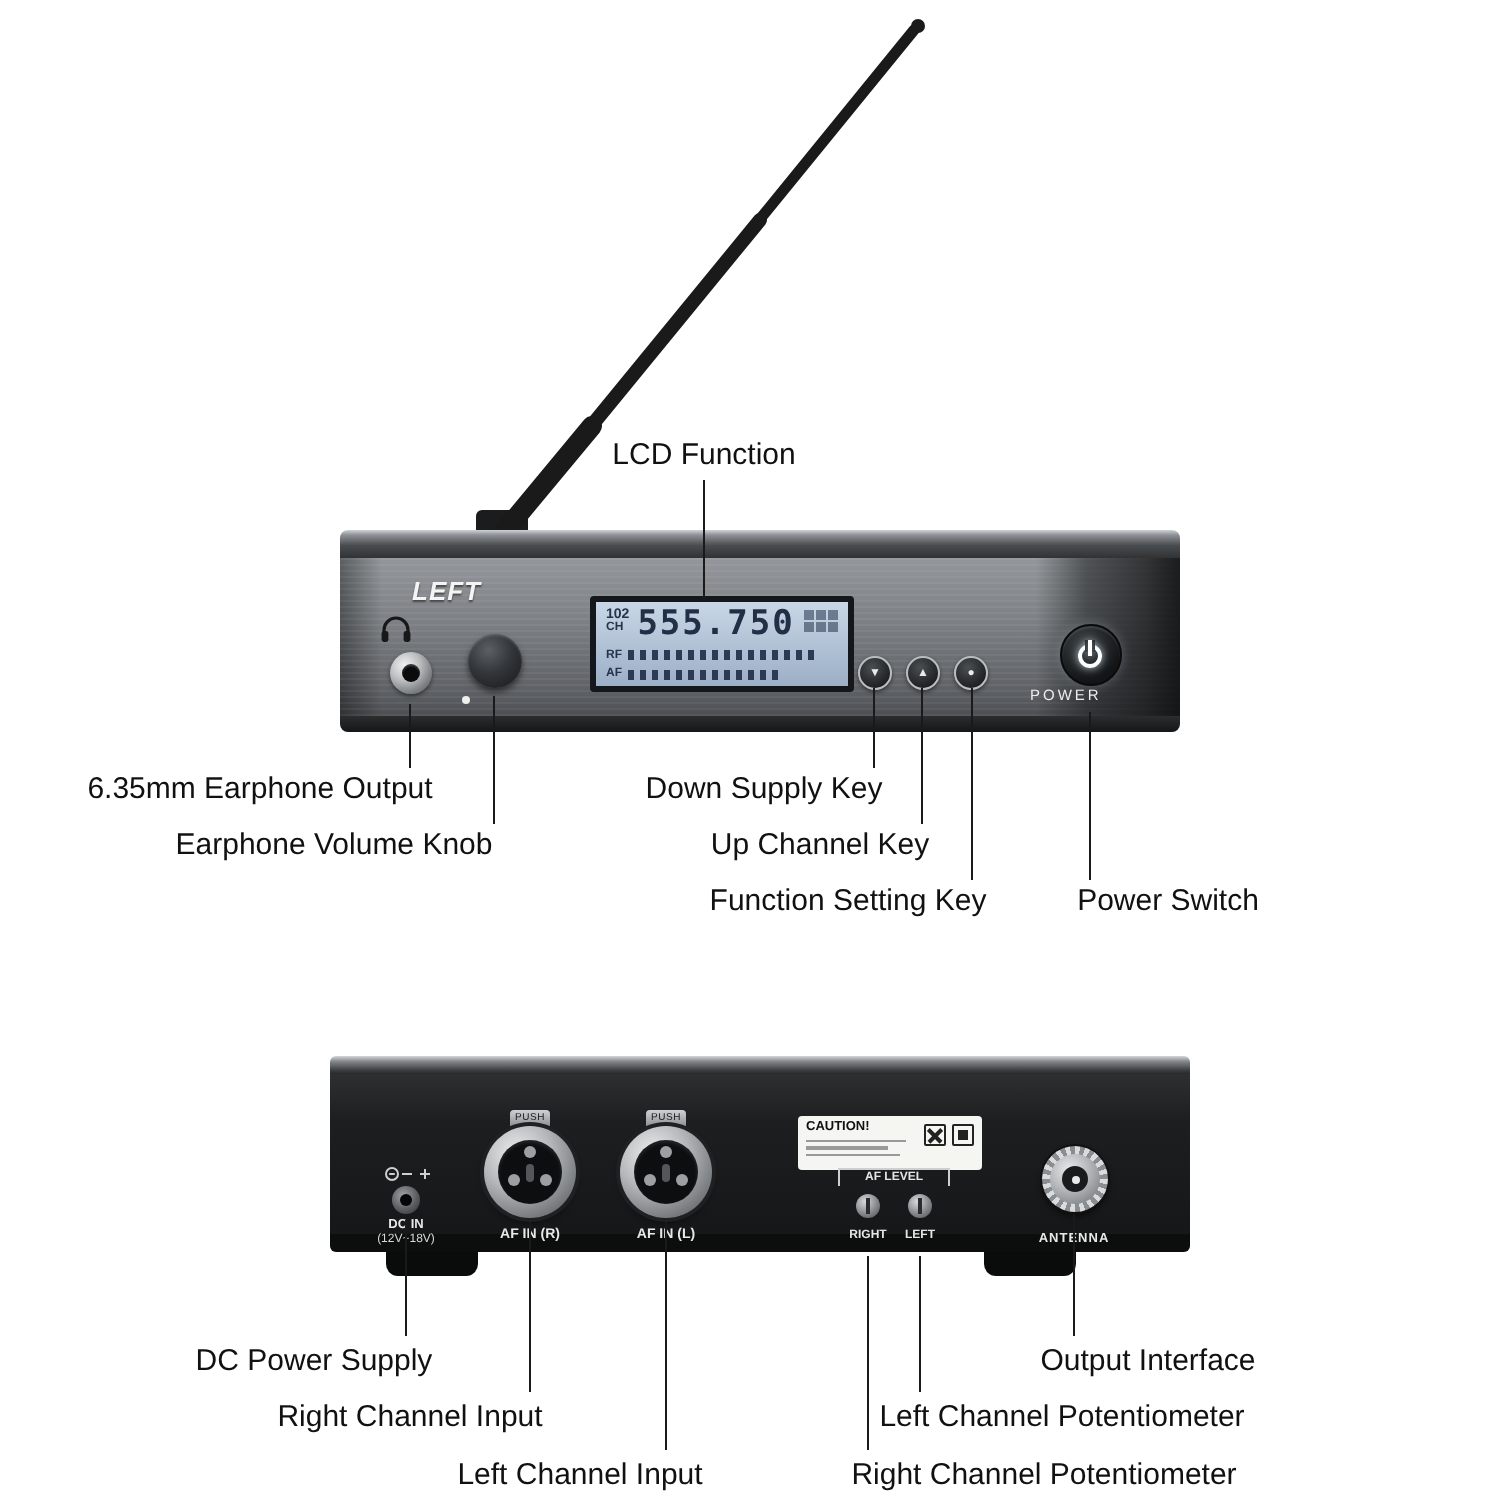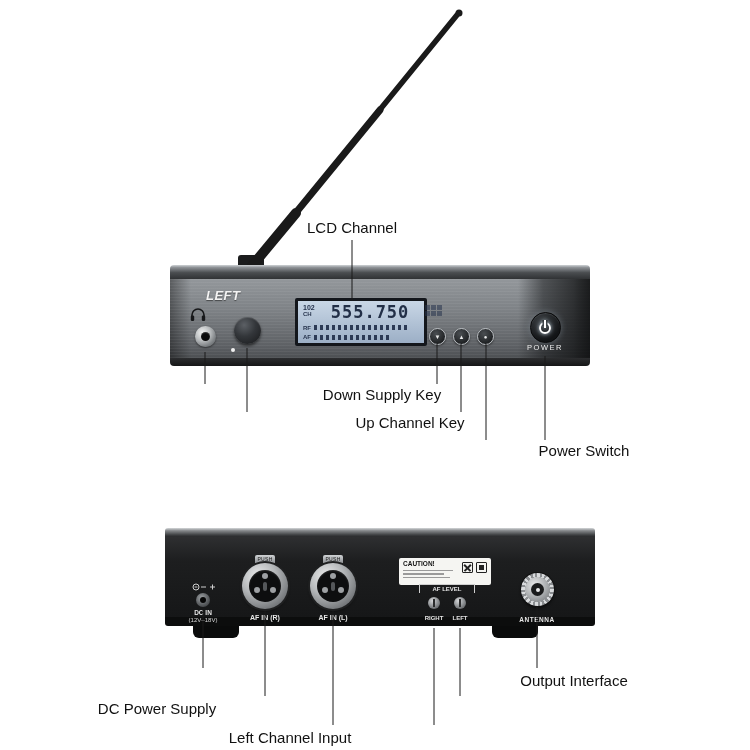--- a/index.html
+++ b/index.html
@@ -18,21 +18,21 @@
   .fu-bottom{height:8px;border-radius:0 0 4px 4px;background:linear-gradient(180deg,#2c2d2f,#151617)}
   .pwr-section{position:absolute;right:0;top:0;bottom:0;width:72px;background:linear-gradient(90deg,rgba(25,27,29,0) 0,rgba(25,27,29,.55) 35%,rgba(14,15,16,.85) 100%)}
   .brand{position:absolute;left:36px;top:9px;font-size:13px;font-weight:bold;font-style:italic;letter-spacing:.5px;color:#f4f4f4;text-shadow:0 1px 1px rgba(0,0,0,.5)}
   .hp-icon{position:absolute;left:19px;top:27px}
   .jack{position:absolute;left:25px;top:47px;width:21px;height:21px;border-radius:50%;background:radial-gradient(circle at 35% 32%,#f2f3f3 0,#b9bcbe 40%,#7c8083 70%,#53565a 100%);box-shadow:0 1px 2px rgba(0,0,0,.5)}
   .jack-hole{position:absolute;left:6px;top:6px;width:9px;height:9px;border-radius:50%;background:#0b0b0c;box-shadow:inset 0 1px 1px rgba(255,255,255,.2)}
   .knob{position:absolute;left:64px;top:38px;width:27px;height:27px;border-radius:50%;background:radial-gradient(circle at 38% 30%,#5c6065 0,#33363a 45%,#17181a 100%);box-shadow:0 2px 3px rgba(0,0,0,.55),inset 0 1px 1px rgba(255,255,255,.15)}
   .knob-dot{position:absolute;left:61px;top:69px;width:4px;height:4px;border-radius:50%;background:#f0f0f0}
 
   .lcd{position:absolute;left:125px;top:19px;width:132px;height:48px;box-sizing:border-box;border:3px solid #14171c;border-radius:2px;background:linear-gradient(180deg,#c9d7e6 0,#aebfd3 60%,#9cafc6 100%);padding:3px 5px;display:flex;flex-direction:column;justify-content:space-between}
-  .lcd-row1{display:flex;align-items:flex-start;gap:16px}
+  .lcd-row1{display:flex;align-items:flex-start;gap:4px}
   .lcd-ch{display:flex;flex-direction:column;line-height:1;color:#26334c;font-weight:bold}
   .lcd-ch .n{font-size:7px}
   .lcd-ch .u{font-size:6px}
   .lcd-freq{font-family:"DejaVu Sans Mono",monospace;font-weight:bold;font-size:17px;line-height:17px;letter-spacing:1px;color:#222f47}
   .lcd-grid{display:grid;grid-template-columns:repeat(3,5px);grid-auto-rows:5px;gap:1px;margin-left:auto;margin-top:1px}
   .lcd-grid i{background:rgba(38,51,76,.55)}
   .lcd-meter{display:flex;align-items:center;gap:3px;height:6px}
   .lcd-meter .t{font-size:6px;font-weight:bold;color:#26334c;line-height:1}
   .lcd-meter .bar{height:5px;flex:0 0 auto;background:repeating-linear-gradient(90deg,#2c3a55 0 3px,rgba(0,0,0,0) 3px 6px)}
   .bar.rf{width:96px}
@@ -42,21 +42,21 @@
   .key span{font-size:6px;line-height:1}
   .key-down{left:259px;top:49px}
   .key-up{left:283px;top:49px}
   .key-func{left:307px;top:49px}
 
   .power-btn{position:absolute;left:360px;top:33px;width:29px;height:29px;border-radius:50%;background:radial-gradient(circle at 38% 30%,#3f4347,#121416 70%);border:1px solid #0a0b0c;box-shadow:0 0 6px rgba(210,235,255,.25),inset 0 1px 1px rgba(255,255,255,.12)}
   .pwr-sym{position:absolute;left:8px;top:9px;width:12px;height:12px}
   .pwr-sym .ring{position:absolute;inset:0;border:2px solid #fff;border-radius:50%;box-shadow:0 0 4px rgba(220,240,255,.8)}
   .pwr-sym .notch{position:absolute;left:50%;top:-2px;transform:translateX(-50%);width:5px;height:6px;background:#17191b}
   .pwr-sym .bar2{position:absolute;left:50%;top:-2px;transform:translateX(-50%);width:2px;height:8px;background:#fff;box-shadow:0 0 4px rgba(220,240,255,.8)}
-  .power-label{position:absolute;left:345px;top:64px;width:60px;text-align:center;font-size:7.5px;letter-spacing:1.5px;color:#ececec}
+  .power-label{position:absolute;left:345px;top:64px;width:60px;text-align:left;font-size:7.5px;letter-spacing:1.5px;color:#ececec}
 
   
   .rear-unit{position:absolute;left:165px;top:528px;width:430px;height:98px;z-index:2}
   .ru-top{height:9px;border-radius:3px 3px 0 0;background:linear-gradient(180deg,#d4d7d9 0,#85888b 30%,#3a3c3e 80%,#28292b 100%)}
   .ru-body{position:relative;height:80px;background:linear-gradient(180deg,#2e2f31 0,#1d1e1f 30%,#161718 100%)}
   .ru-bottom{height:9px;border-radius:0 0 3px 3px;background:#0c0d0d}
   .foot{position:absolute;width:46px;height:16px;border-radius:0 0 6px 6px;background:#0a0b0b;z-index:1}
   .foot.fl{left:193px;top:622px}
   .foot.fr{left:492px;top:622px}
 
@@ -274,22 +274,28 @@
       <line x1="545" y1="356" x2="545" y2="440"></line>
       <line x1="203" y1="610" x2="203" y2="668"></line>
       <line x1="265" y1="611" x2="265" y2="696"></line>
       <line x1="333" y1="611" x2="333" y2="725"></line>
       <line x1="537" y1="607" x2="537" y2="668"></line>
       <line x1="460" y1="628" x2="460" y2="696"></line>
       <line x1="434" y1="628" x2="434" y2="725"></line>
     </g>
   </svg>
 
-  <div class="lbl" style="left:352px;top:219px">LCD Channel</div>
+  <div class="lbl" style="left:352px;top:219px">LCD Function</div>
+  <div class="lbl" style="left:130px;top:386px">6.35mm Earphone Output</div>
+  <div class="lbl" style="left:167px;top:414px">Earphone Volume Knob</div>
   <div class="lbl" style="left:382px;top:386px">Down Supply Key</div>
   <div class="lbl" style="left:410px;top:414px">Up Channel Key</div>
+  <div class="lbl" style="left:424px;top:442px">Function Setting Key</div>
   <div class="lbl" style="left:584px;top:442px">Power Switch</div>
 
-  <div class="lbl" style="left:157px;top:700px">DC Power Supply</div>
+  <div class="lbl" style="left:157px;top:672px">DC Power Supply</div>
+  <div class="lbl" style="left:205px;top:700px">Right Channel Input</div>
   <div class="lbl" style="left:290px;top:729px">Left Channel Input</div>
   <div class="lbl" style="left:574px;top:672px">Output Interface</div>
+  <div class="lbl" style="left:531px;top:700px">Left Channel Potentiometer</div>
+  <div class="lbl" style="left:522px;top:729px">Right Channel Potentiometer</div>
 
 </div>
 
 </body></html>

